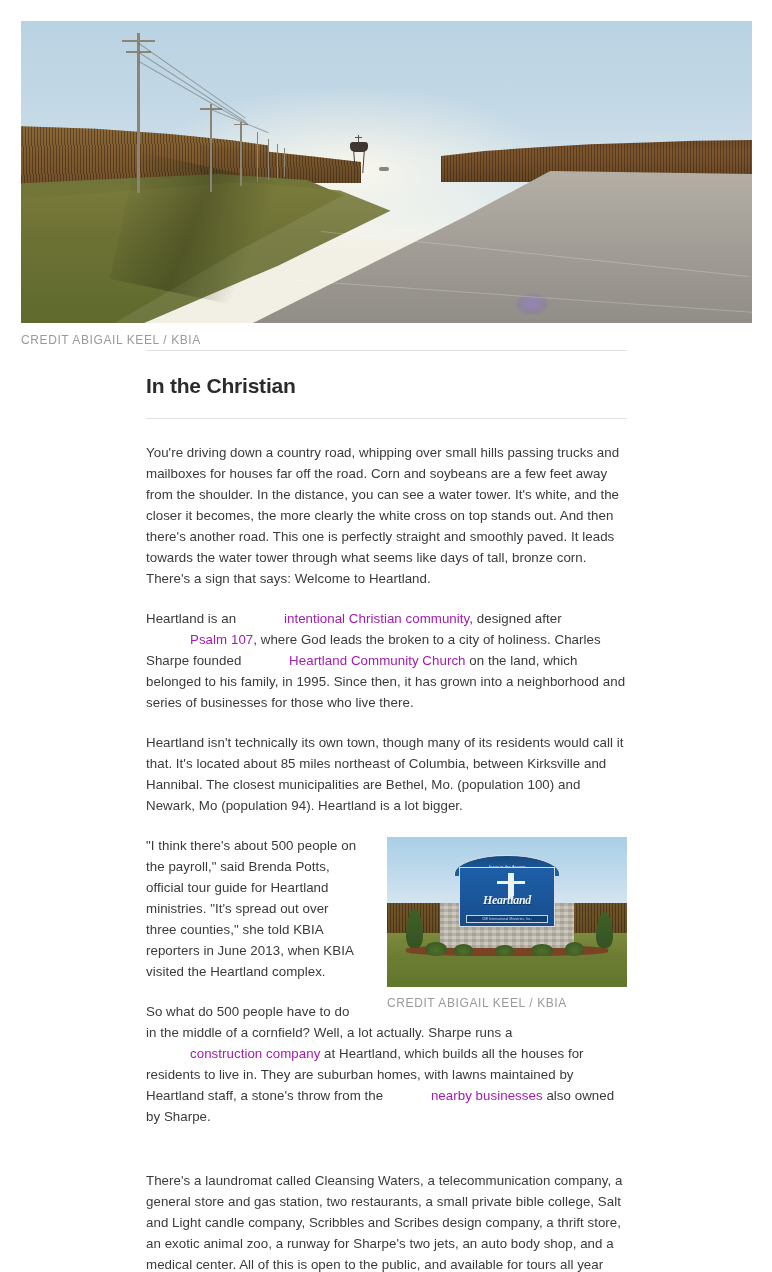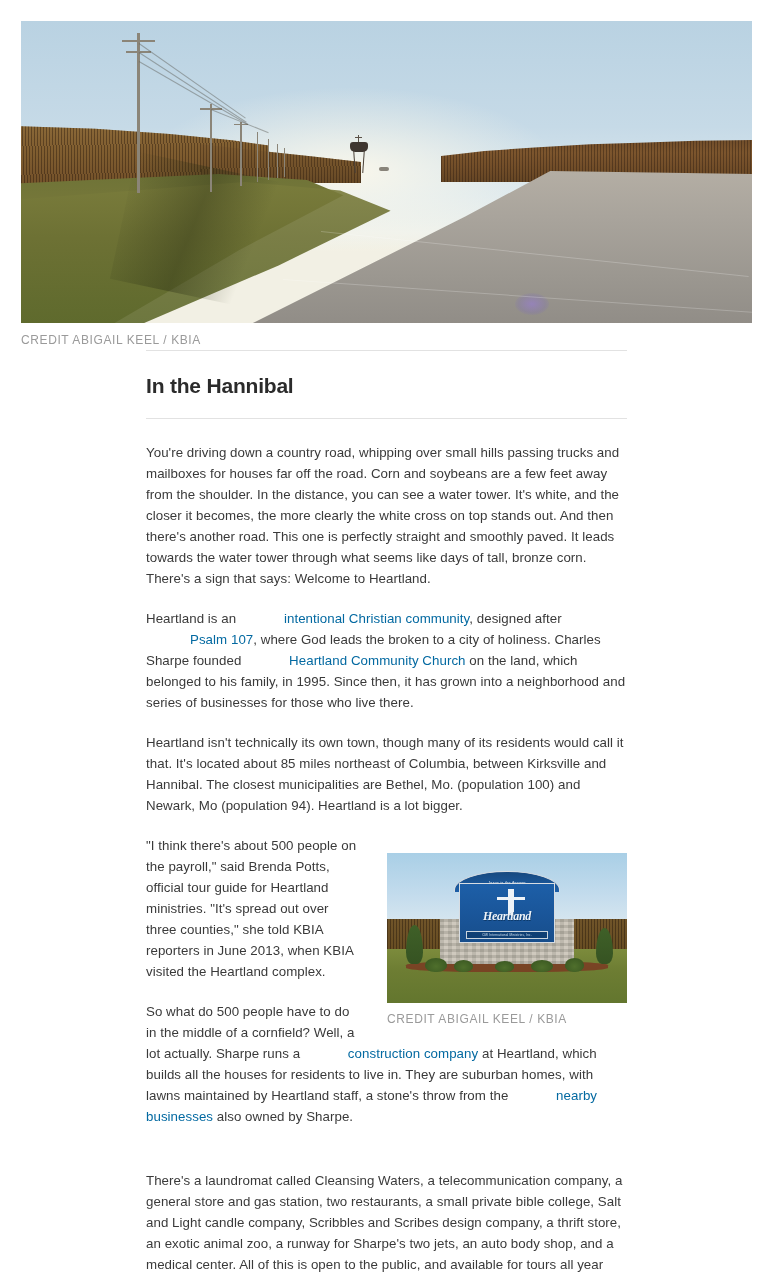--- a/index.html
+++ b/index.html
@@ -238,38 +238,37 @@
   }
   .body p {
     font-size: 13.3px;
     line-height: 21px;
     color: #3a3a3a;
     margin: 0 0 19px 0;
     letter-spacing: 0.05px;
   }
   .body p:last-child { margin-bottom: 0; margin-top: 43px; }
   a.link {
-    color: #0369a1;
+    color: #a21caf;
     text-decoration: none;
     padding-left: 44px;
   }
 
   
   .inset {
     float: right;
     width: 240px;
     margin: 2px 0 6px 30px;
   }
   .inset-photo {
     position: relative;
     width: 240px;
     height: 150px;
     overflow: hidden;
     background: linear-gradient(to bottom, #bcd9ea 0%, #cfe4ef 38%, #dbe9f0 46%, #6d5a2e 47%, #6d5a2e 62%, #6c7a35 63%, #5f7030 100%);
-    margin-top: 16px;
   }
   .i-sky {
     position: absolute; left:0; top:0; width:100%; height:48%;
     background: linear-gradient(to bottom, #a9cfe6 0%, #c4dced 60%, #d8e7ef 100%);
   }
   .i-corn {
     position: absolute; left:0; top:44%; width:100%; height:22%;
     background:
       repeating-linear-gradient(90deg, rgba(45,30,15,0.5) 0 1px, rgba(120,90,45,0.2) 1px 3px),
       linear-gradient(to bottom, #6e5328 0%, #63491f 100%);
@@ -404,21 +403,21 @@
     <div class="road-seam" style="left:262px; top:258px; width:470px; transform: rotate(4deg);"></div>
   </div>
 </div>
 
 <div class="credit hero-credit">CREDIT ABIGAIL KEEL / KBIA</div>
 
 <div class="article">
 
   <hr class="rule">
 
-  <h1 class="headline">In the Hannibal</h1>
+  <h1 class="headline">In the Christian</h1>
 
   <hr class="rule">
 
   <div class="body">
 
     <p>You're driving down a country road, whipping over small hills passing trucks and mailboxes for houses far off the road. Corn and soybeans are a few feet away from the shoulder. In the distance, you can see a water tower. It's white, and the closer it becomes, the more clearly the white cross on top stands out. And then there's another road. This one is perfectly straight and smoothly paved. It leads towards the water tower through what seems like days of tall, bronze corn. There's a sign that says: Welcome to Heartland.</p>
 
     <p><span>Heartland is an </span><a class="link" href="#">intentional Christian community</a><span>, designed after </span><a class="link" href="#">Psalm 107</a><span>, where God leads the broken to a city of holiness. Charles Sharpe founded </span><a class="link" href="#">Heartland Community Church</a><span> on the land, which belonged to his family, in 1995. Since then, it has grown into a neighborhood and series of businesses for those who live there.</span></p>
 
     <p>Heartland isn't technically its own town, though many of its residents would call it that. It's located about 85 miles northeast of Columbia, between Kirksville and Hannibal. The closest municipalities are Bethel, Mo. (population 100) and Newark, Mo (population 94). Heartland is a lot bigger.</p>

